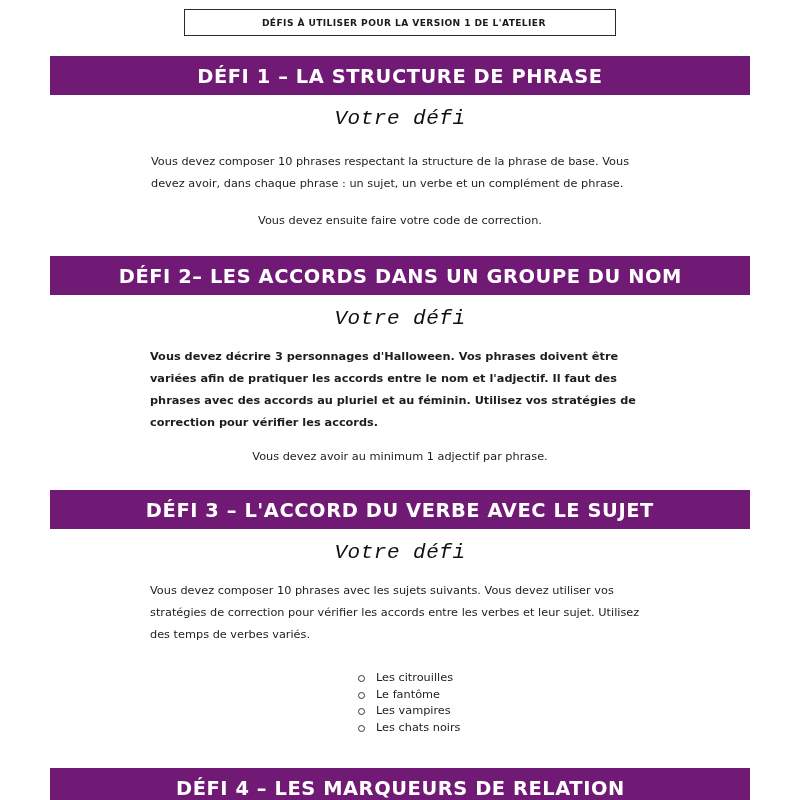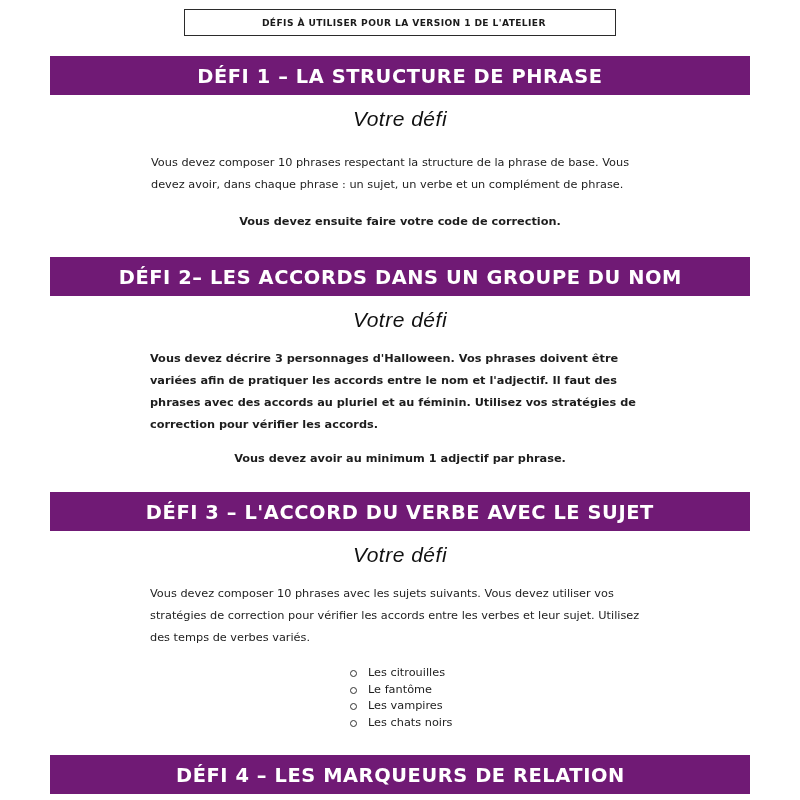--- a/index.html
+++ b/index.html
@@ -60,47 +60,46 @@
     font-weight: 700;
     letter-spacing: 0.6px;
     text-transform: uppercase;
     transform: scaleX(0.97);
     white-space: nowrap;
   }
 
   
   .script {
     text-align: center;
-    font-family: Liberation Sans, sans-serif;
+    font-family: Liberation Mono, monospace;
     font-style: italic;
     font-size: 21px;
     color: #111;
     letter-spacing: 0.5px;
   }
 
   
   .body-block {
     margin: 0 150px 0 150px;
   }
   .para {
     font-family: "DejaVu Sans", sans-serif;
     font-size: 11.3px;
     line-height: 22px;
     color: #1d1d1d;
     text-align: left;
   }
   .para.center {
     text-align: center;
-    font-weight: bold;
   }
 
   
   .bullets {
     list-style: none;
-    margin: 0;
+    margin: 8px;
     padding: 0 0 0 350px;
   }
   .bullets li {
     position: relative;
     font-family: "DejaVu Sans", sans-serif;
     font-size: 11.3px;
     line-height: 16.5px;
     color: #1d1d1d;
     padding-left: 18px;
   }

